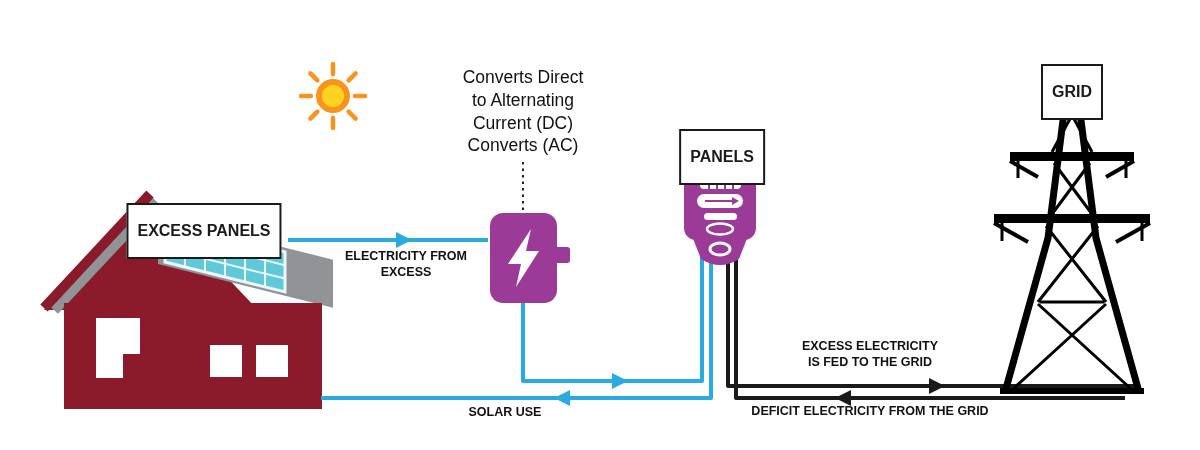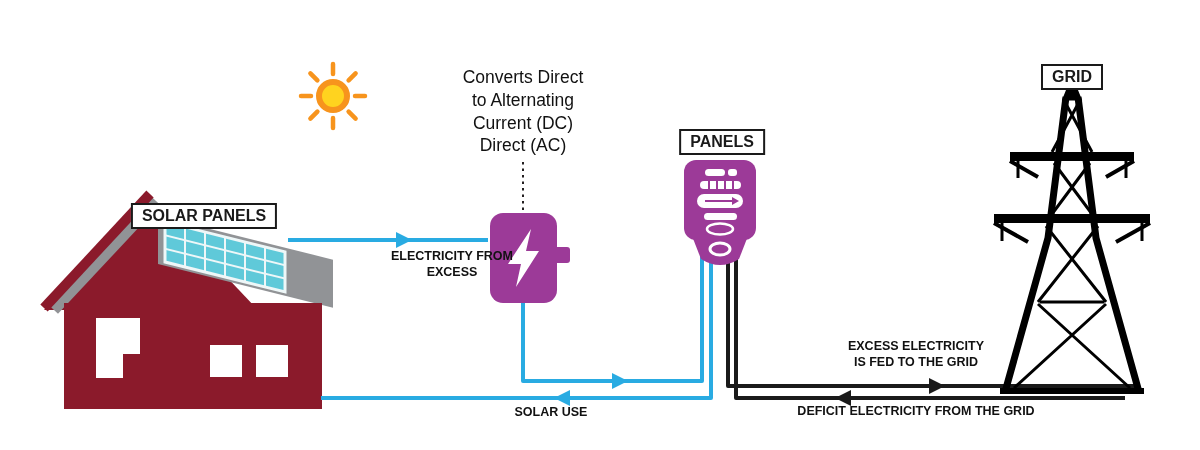--- a/index.html
+++ b/index.html
@@ -4,27 +4,27 @@
 <style>
   html,body{margin:0;padding:0;background:#fff;}
   .stage{
     position:relative;width:1200px;height:450px;background:#ffffff;
     font-family:"Liberation Sans",sans-serif;overflow:hidden;
   }
   .stage svg{position:absolute;left:0;top:0;}
   .box-label{
     position:absolute;transform:translateX(-50%);
     background:#ffffff;border:2px solid #1a1a1a;
-    padding:1px 9px;font-weight:700;font-size:16px;color:#1a1a1a;
+    padding:16px 9px;font-weight:700;font-size:16px;color:#1a1a1a;
     white-space:nowrap;line-height:1.25;
   }
   .flow-label{
     position:absolute;transform:translateX(-50%);
     font-weight:700;font-size:12.5px;color:#111111;
-    text-align:center;line-height:1.25;white-space:nowrap;margin-left:46px;
+    text-align:center;line-height:1.25;white-space:nowrap;
   }
   .caption{
     position:absolute;left:523px;top:66px;transform:translateX(-50%);
     font-weight:400;font-size:17.5px;color:#111111;text-align:center;
     line-height:1.3;white-space:nowrap;
   }
 </style>
 </head>
 <body>
 
@@ -131,32 +131,32 @@
       <path d="M994,223 L1028,242 M1150,223 L1116,242" stroke-width="4"></path>
       <line x1="1002" y1="223" x2="1002" y2="241" stroke-width="3"></line>
       <line x1="1142" y1="223" x2="1142" y2="241" stroke-width="3"></line>
       <path d="M1046,226 L1106,302 M1098,226 L1038,302" stroke-width="3"></path>
       <line x1="1040" y1="302" x2="1104" y2="302" stroke-width="3"></line>
       <path d="M1038,304 L1130,388 M1106,304 L1014,388" stroke-width="3"></path>
       <line x1="1000" y1="391" x2="1144" y2="391" stroke-width="6"></line>
     </g>
   </svg>
 
-  <div class="box-label" style="left:204px;top:203px">SOLAR PANELS</div>
+  <div class="box-label" style="left:204px;top:203px">EXCESS PANELS</div>
 
 
   <div class="box-label" style="left:722px;top:129px">PANELS</div>
 
   <div class="box-label" style="left:1072px;top:64px">GRID</div>
 
   <div class="caption">
     <div>Converts Direct</div>
     <div>to Alternating</div>
     <div>Current (DC)</div>
-    <div>Direct (AC)</div>
+    <div>Converts (AC)</div>
   </div>
 
   <div class="flow-label" style="left:406px;top:249px">
     <div>ELECTRICITY FROM</div>
     <div>EXCESS</div>
   </div>
 
   <div class="flow-label" style="left:505px;top:405px">SOLAR USE</div>
 
   <div class="flow-label" style="left:870px;top:404px">DEFICIT ELECTRICITY FROM THE GRID</div>

